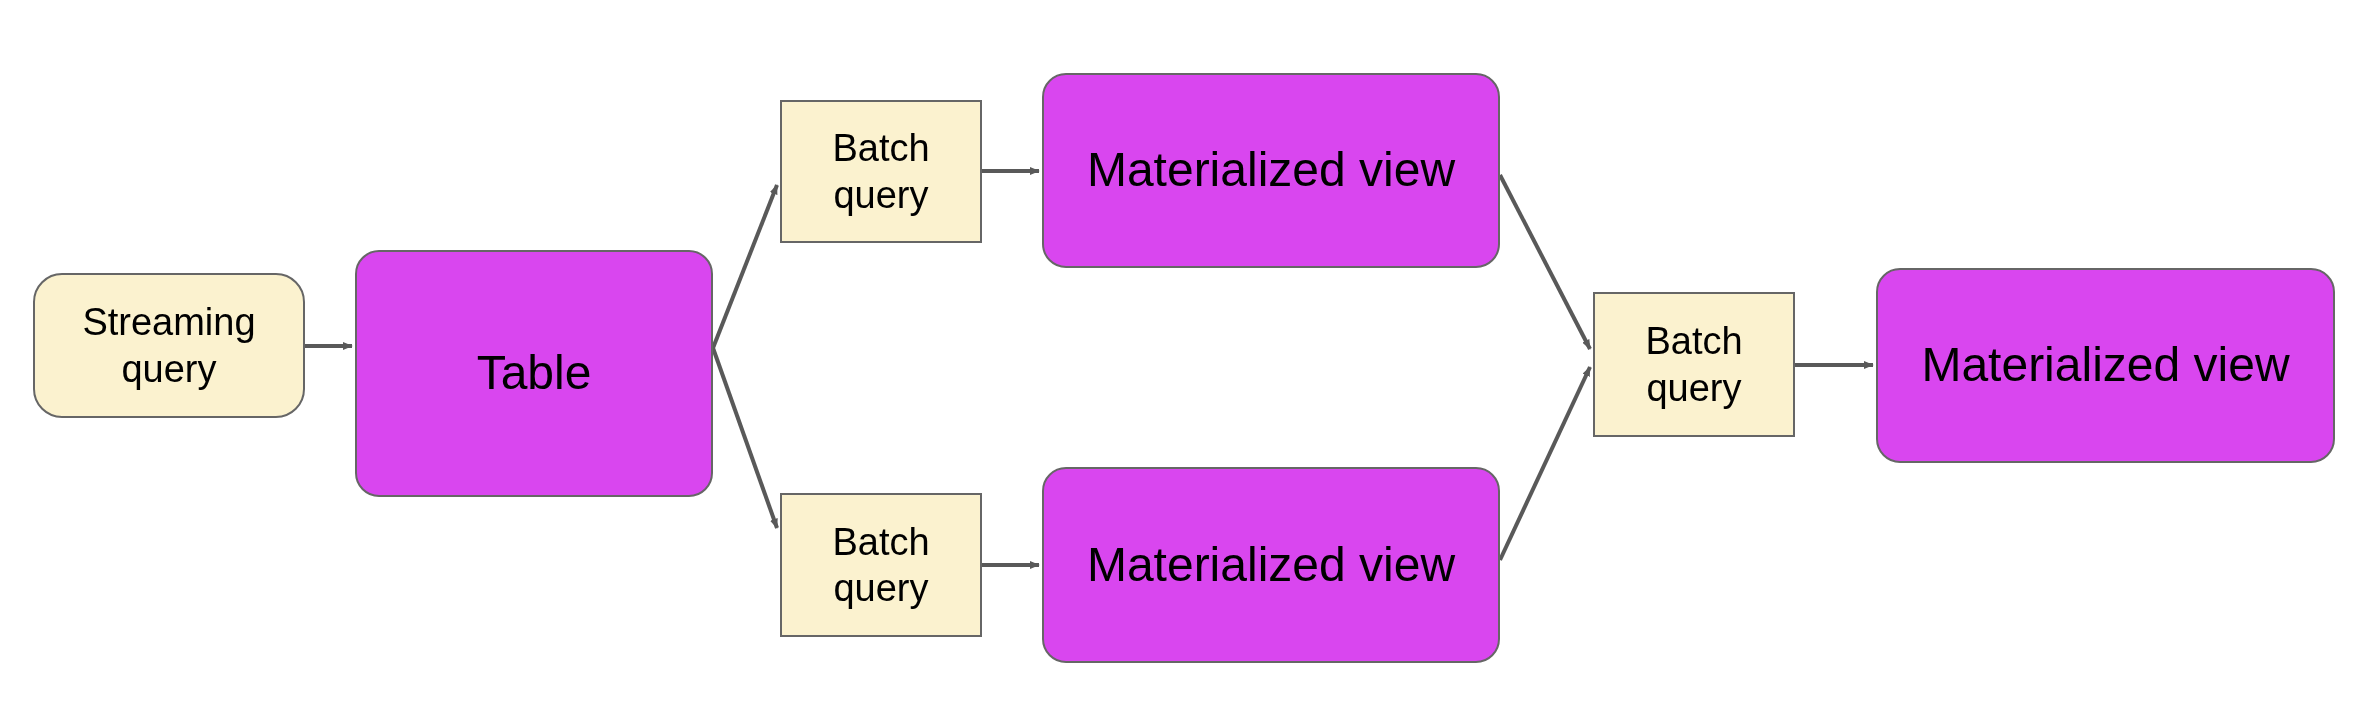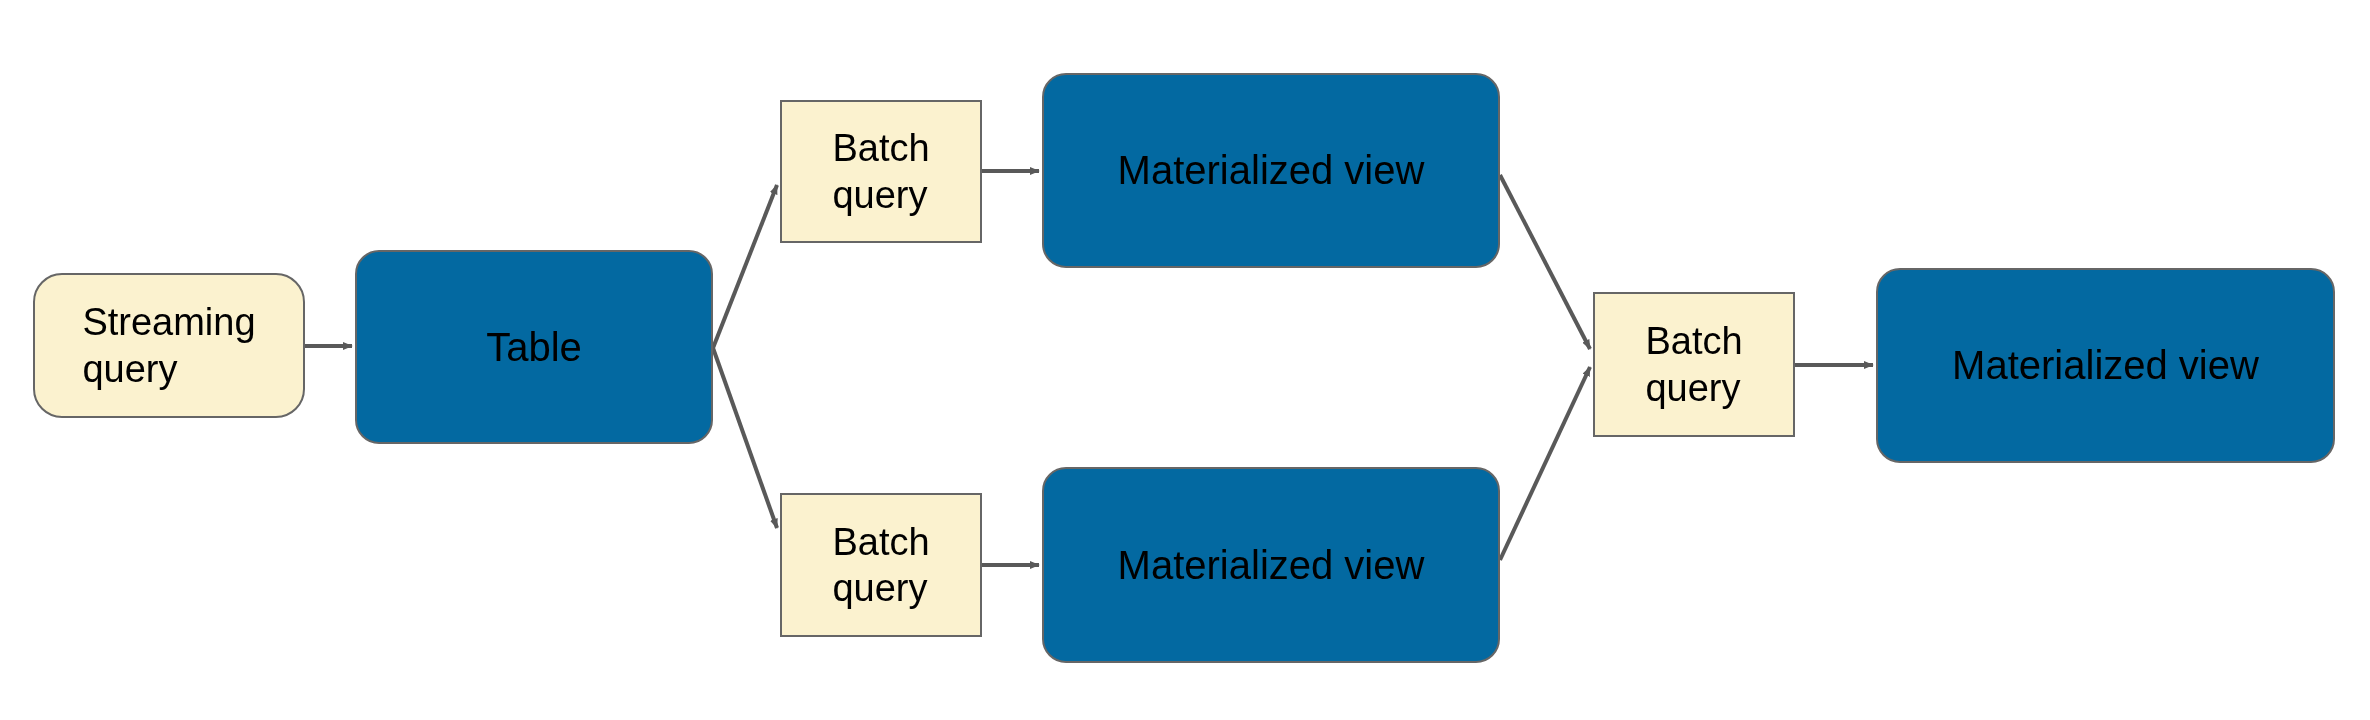--- a/index.html
+++ b/index.html
@@ -26,39 +26,40 @@
     width: 2370px;
     height: 720px;
     pointer-events: none;
   }
   .node {
     position: absolute;
     box-sizing: border-box;
     display: flex;
     align-items: center;
     justify-content: center;
+    text-align: center;
     color: #000000;
     line-height: 1.22;
     border: 2px solid #666666;
     z-index: 2;
   }
   .node-label {
     display: block;
     white-space: pre-line;
     padding: 0 6px;
   }
   .proc {
     background: #fbf2cf;
     border-radius: 0;
     font-size: 38px;
   }
   .store {
-    background: #0369a1;
+    background: #d946ef;
     border-radius: 24px;
-    font-size: 40px;
+    font-size: 48px;
   }
 </style>
 </head>
 <body>
 
 <div id="diagram">
 
   <svg id="edges" viewBox="0 0 2370 720" xmlns="http://www.w3.org/2000/svg">
     <defs>
       <marker id="arrowhead" markerWidth="10" markerHeight="8" refX="9.2" refY="4" orient="auto" markerUnits="userSpaceOnUse">
@@ -97,21 +98,21 @@
     <g>
       <line x1="1795" y1="365" x2="1873" y2="365" stroke="#595959" stroke-width="4" marker-end="url(#arrowhead)"></line>
     </g>
   </svg>
 
   <div class="node proc" style="left:33px; top:273px; width:272px; height:145px;border-radius:29px;">
     <span class="node-label">Streaming
 query</span>
   </div>
 
-  <div class="node store" style="left:355px; top:250px; width:358px; height:194px;">
+  <div class="node store" style="left:355px; top:250px; width:358px; height:247px;">
     <span class="node-label">Table</span>
   </div>
 
   <div class="node proc" style="left:780px; top:100px; width:202px; height:143px;">
     <span class="node-label">Batch
 query</span>
   </div>
 
   <div class="node store" style="left:1042px; top:73px; width:458px; height:195px;">
     <span class="node-label">Materialized view</span>

